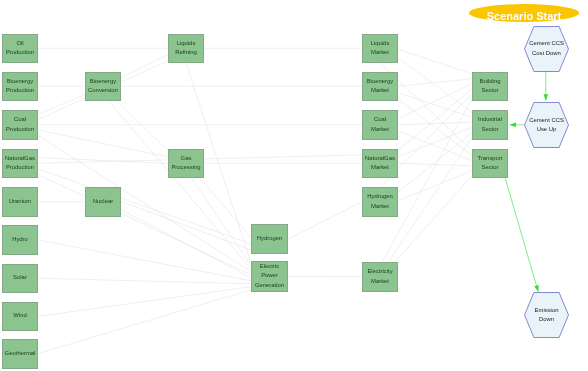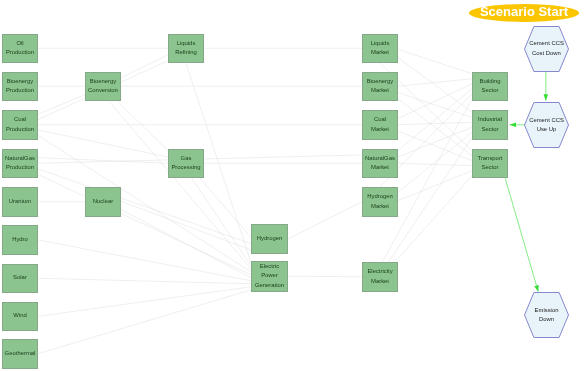--- a/index.html
+++ b/index.html
@@ -10,22 +10,22 @@
   svg#edge-layer{position:absolute;left:0;top:0;width:588px;height:371px;pointer-events:none;}
   .node{position:absolute;box-sizing:border-box;display:flex;align-items:center;justify-content:center;
         background:#8BC48E;border:0.9px solid #85A888;color:#1a3d1a;
         font-size:5.9px;line-height:9.7px;text-align:center;}
   .node > span{display:block;}
   .event{position:absolute;box-sizing:border-box;}
   .event > svg{position:absolute;left:0;top:0;}
   .event-label{position:absolute;left:0;top:0;width:100%;height:100%;
        display:flex;align-items:center;justify-content:center;
        color:#1a1a1a;font-size:5.9px;line-height:9.1px;text-align:center;}
-  .badge{position:absolute;box-sizing:border-box;display:flex;align-items:flex-start;justify-content:center;
-       background:#FBC500;border-radius:50%;color:#ffffff;font-weight:bold;font-size:13px;
+  .badge{position:absolute;box-sizing:border-box;display:flex;align-items:flex-end;justify-content:center;
+       background:#FBC500;border-radius:50%;color:#ffffff;font-weight:bold;font-size:11px;
        left:469px;top:4px;width:110px;height:18px;}
 </style>
 </head>
 <body>
 
 <div id="stage">
 
   <svg id="edge-layer" viewBox="0 0 588 371">
     <defs>
       <marker id="green-arrow" markerWidth="7" markerHeight="5" refX="6.2" refY="2.3" orient="auto" markerUnits="userSpaceOnUse">

